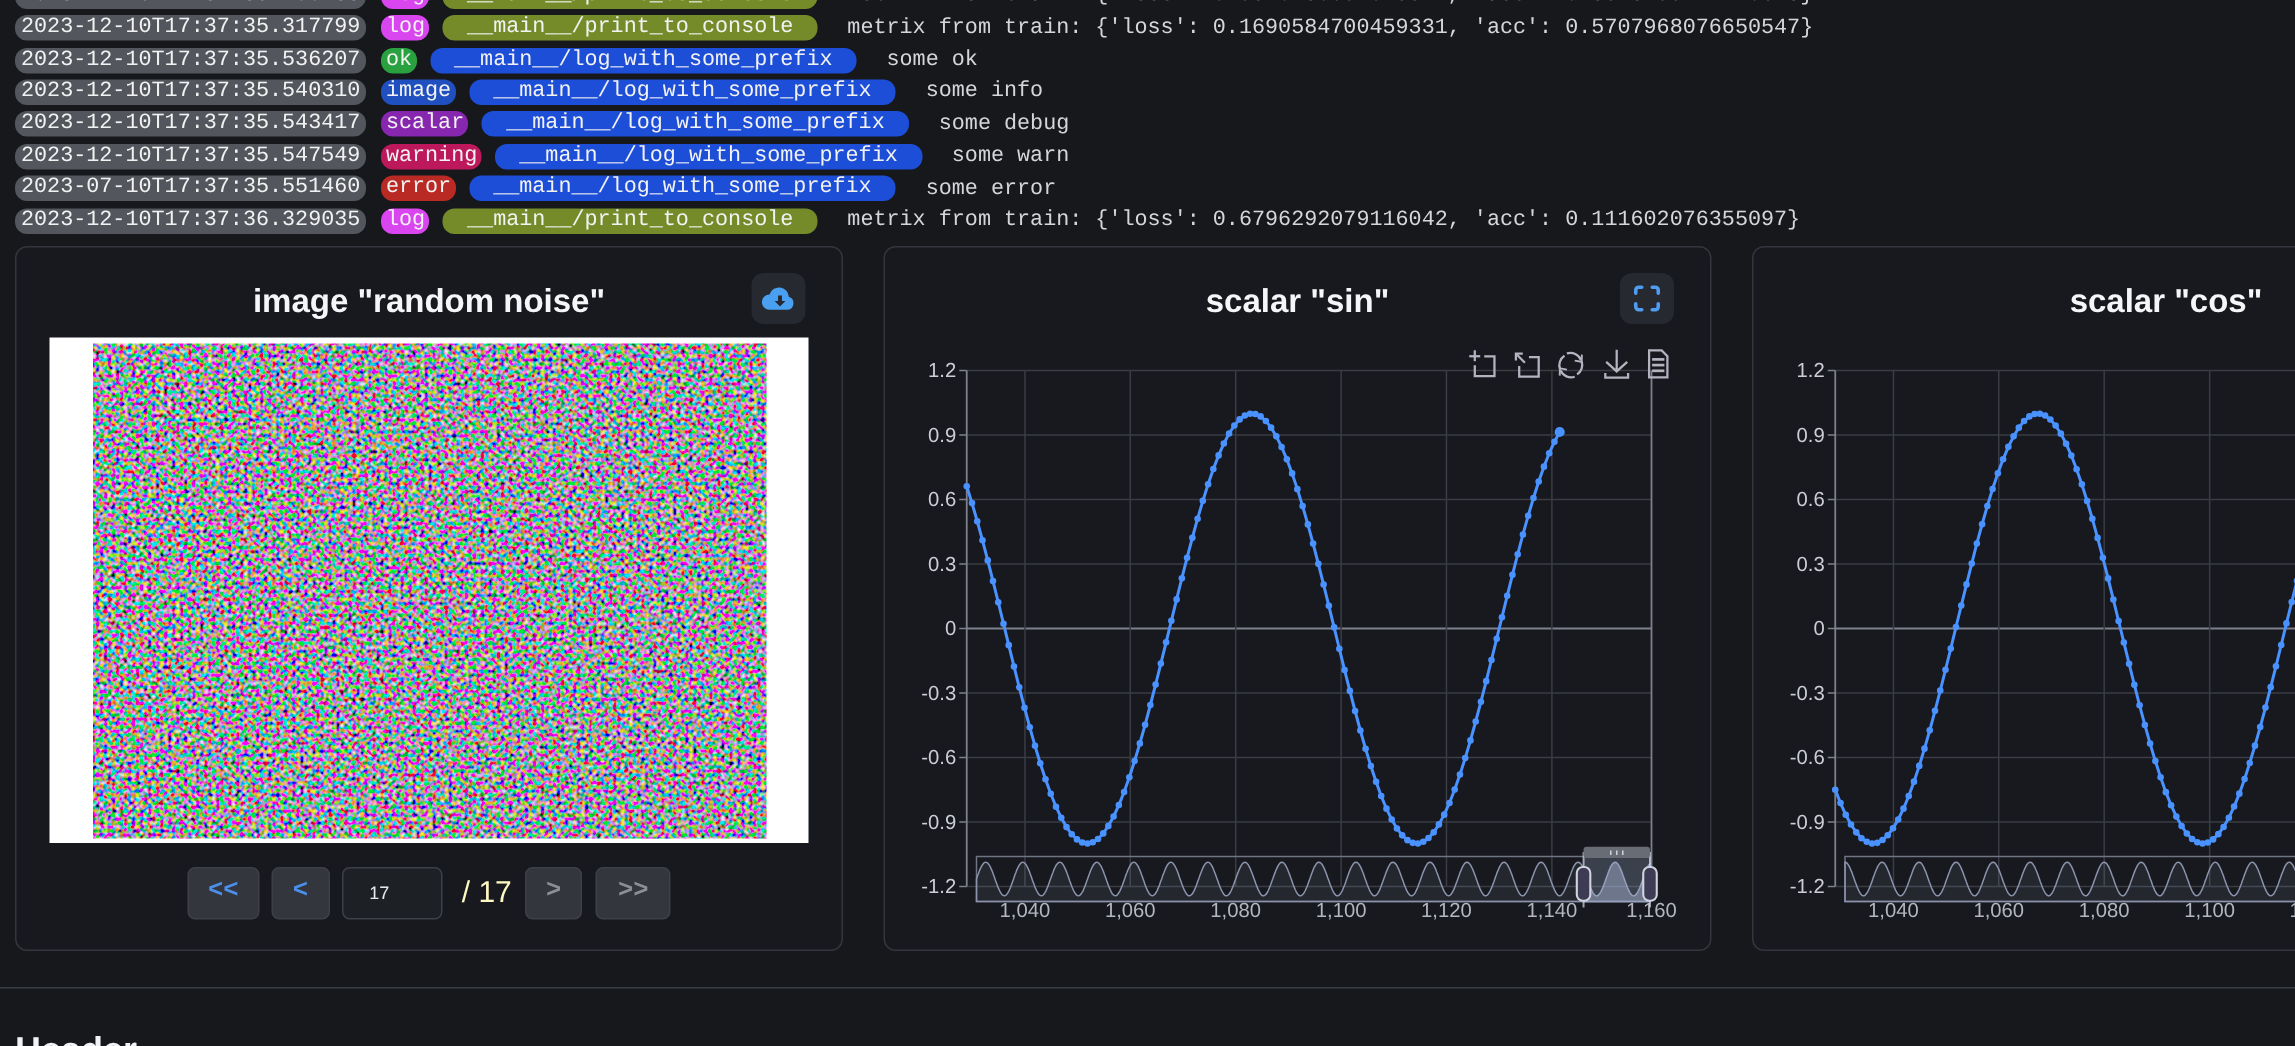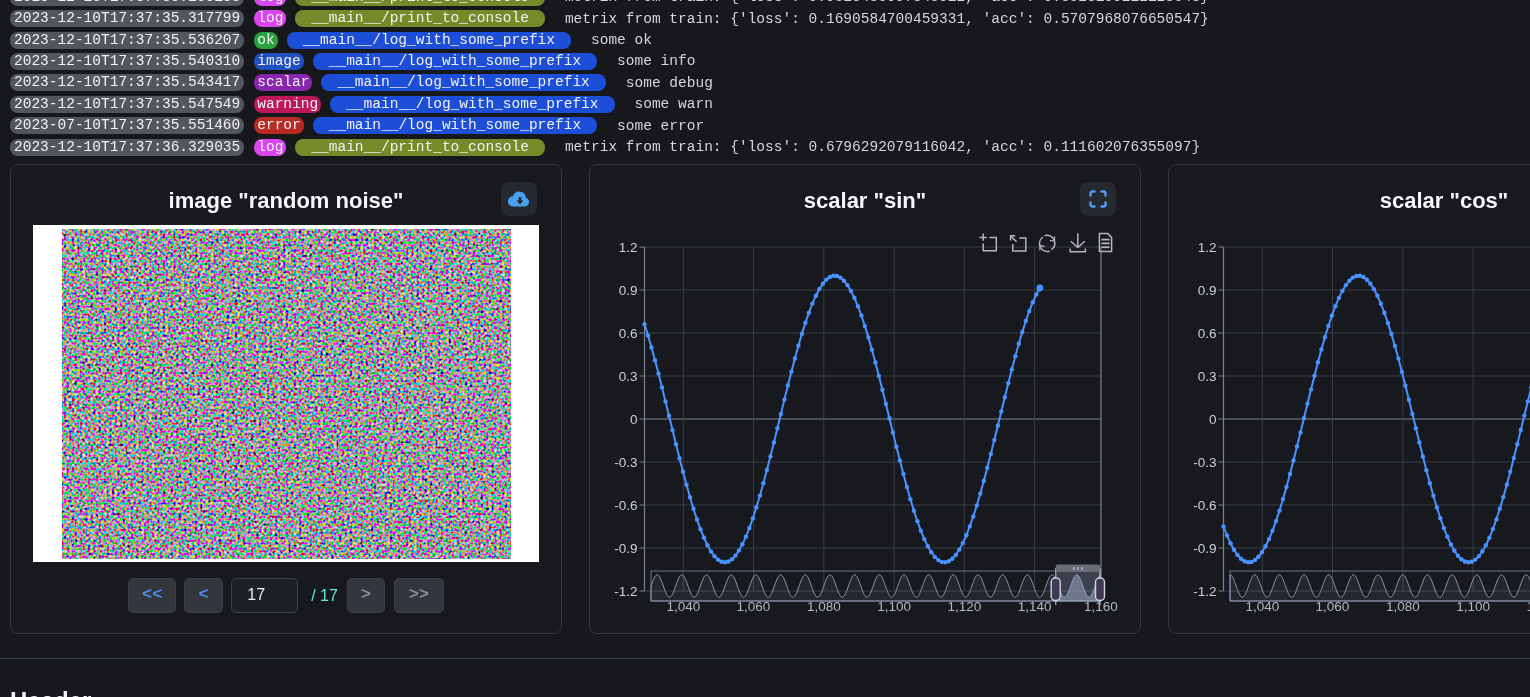--- a/index.html
+++ b/index.html
@@ -112,23 +112,23 @@
             </feComponentTransfer>
       </filter>
       <rect width="224" height="165" filter="url(#nz)"></rect>
     </svg>
       </div>
     <div class="pager">
       <div class="pbtn pblue" style="width:48px;">&lt;&lt;</div>
       <div style="width:8px;"></div>
       <div class="pbtn pblue" style="width:39px;">&lt;</div>
       <div style="width:8px;"></div>
-      <div class="pbtn" style="width:67px;color:#e8e9eb;font-family:'Liberation Sans',sans-serif;font-weight:normal;font-size:16px;background:#1d2025;border-color:#3d4046;padding-right:17px;">17</div>
+      <div class="pbtn" style="width:67px;color:#e8e9eb;font-family:'Liberation Sans',sans-serif;font-weight:normal;font-size:12px;background:#1d2025;border-color:#3d4046;padding-right:17px;">17</div>
       <div style="width:13px;"></div>
-      <div style="color:#5eead4;font-size:16px;">/ 17</div>
+      <div style="color:#fef9c3;font-size:20px;">/ 17</div>
       <div style="width:9px;"></div>
       <div class="pbtn pgray" style="width:38px;">&gt;</div>
       <div style="width:9px;"></div>
       <div class="pbtn pgray" style="width:50px;">&gt;&gt;</div>
     </div>
   </div>
   <div class="card">
     <div class="ctitle">scalar "sin"</div>
     <div class="cbtn">
         <svg width="20" height="20" viewBox="0 0 20 20" fill="none" stroke="#4f9cf0" stroke-width="2.4" stroke-linecap="round">

